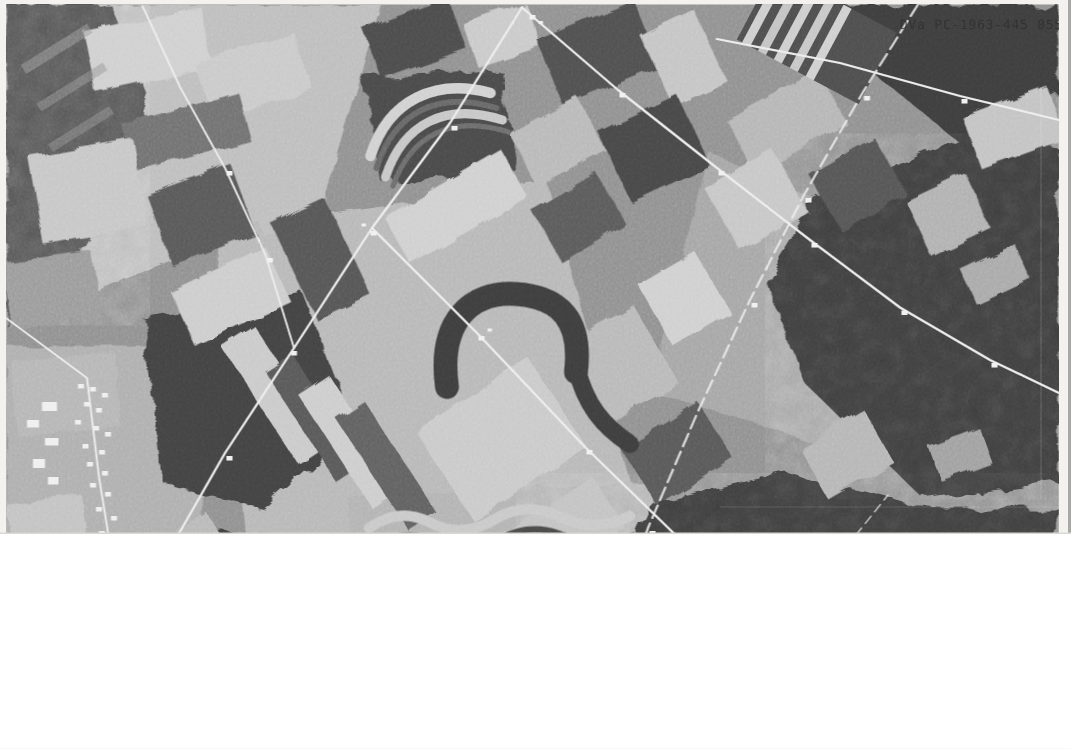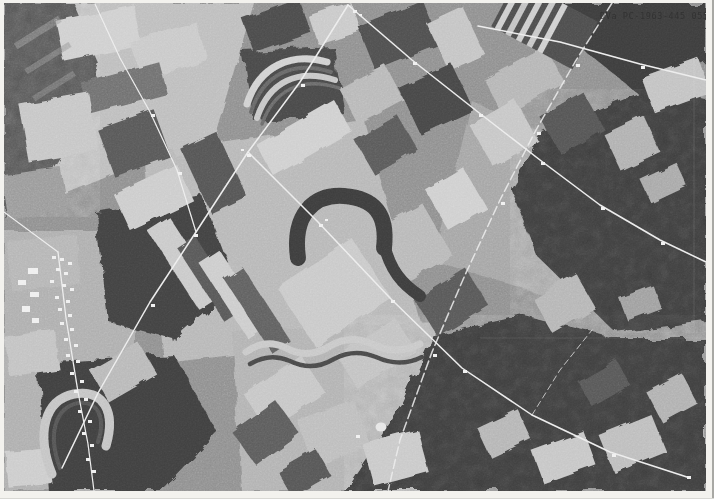--- a/index.html
+++ b/index.html
@@ -1,16 +1,16 @@
 <!DOCTYPE html>
 <html><head>
 <meta charset="utf-8">
 <style>
   html,body{margin:0;padding:0;background:#ffffff;}
-  .stage{position:relative;width:714px;height:499px;overflow:hidden;
+  .stage{position:relative;width:714px;height:356px;overflow:hidden;
          font-family:"DejaVu Sans","Liberation Sans",sans-serif;}
   .photo-frame{position:absolute;inset:0;background:#f3f2ee;}
   .edge-right{position:absolute;top:0;right:0;width:2px;height:100%;background:#a8a8a4;}
   .edge-bottom{position:absolute;left:0;bottom:0;width:100%;height:1px;background:#d8d8d4;}
   svg.aerial{position:absolute;left:4px;top:3px;width:702px;height:488px;display:block;}
   .stamp-text{font-family:"DejaVu Sans Mono","Liberation Mono",monospace;
               font-size:8.5px;letter-spacing:0.6px;fill:#2f2f2f;opacity:0.78;}
 </style>
 </head>
 <body>

